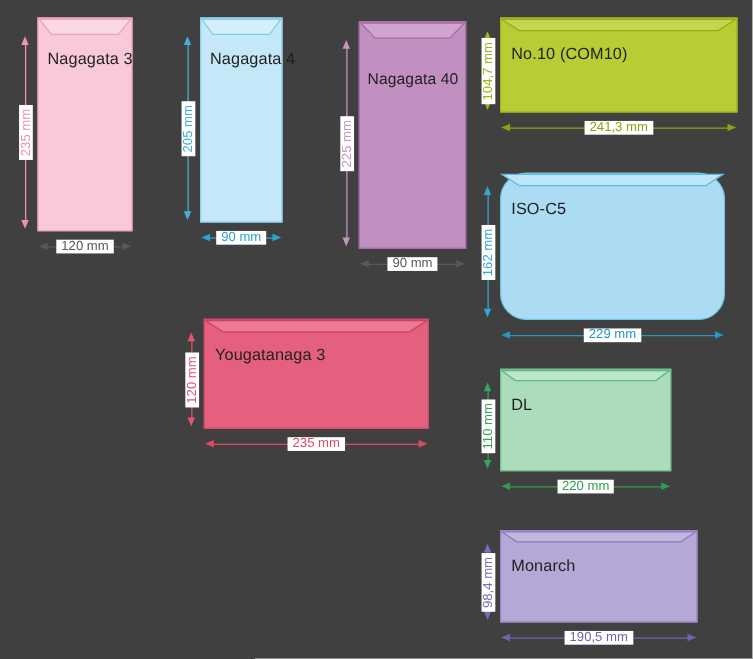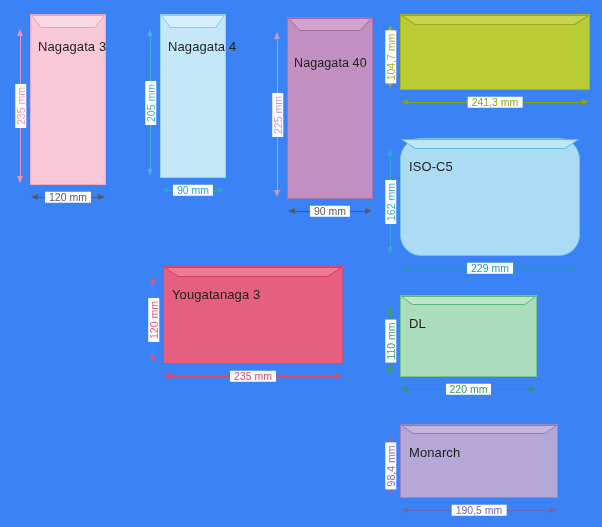--- a/index.html
+++ b/index.html
@@ -2,21 +2,21 @@
 <html><head>
 <meta charset="utf-8">
 <style>
   * { margin:0; padding:0; box-sizing:border-box; }
   html,body { background:#fff; }
   body { font-family:"Liberation Sans", sans-serif; }
 
   .canvas{
     position:relative;
     width:602px; height:527px;
-    background:#3b82f6;
+    background:#404040;
     overflow:hidden;
   }
 
   
   .env{
     position:absolute;
     background:var(--body);
     border:1px solid var(--edge);
   }
   .flap{
@@ -150,20 +150,21 @@
       <span class="ah ah-left"></span>
       <span class="ah ah-right"></span>
       <span class="htext">90 mm</span>
     </div>
   </div>
 
   <div class="env landscape" style="left: 400px; top: 14px; width: 190px; height: 76px; --body: #b9cc34; --flap-fill: #c6d551; --flap-stroke: #99ac14; --edge: #a4b51c; --vdim: #9eb317; --hdim: #8da20f;">
     <svg class="flap" height="10" viewBox="0 0 190 10" preserveAspectRatio="none">
       <polygon points="0.5,0.5 189.5,0.5 175.5,9.5 14.5,9.5" style="fill:var(--flap-fill); stroke:var(--flap-stroke);" vector-effect="non-scaling-stroke"></polygon>
     </svg>
+    <div class="env-label">No.10 (COM10)</div>
     <div class="vdim">
       <span class="vline"></span>
       <span class="ah ah-up"></span>
       <span class="ah ah-down"></span>
       <span class="vtext">104,7 mm</span>
     </div>
     <div class="hdim">
       <span class="hline"></span>
       <span class="ah ah-left"></span>
       <span class="ah ah-right"></span>
@@ -221,21 +222,21 @@
       <span class="vtext">98,4 mm</span>
     </div>
     <div class="hdim">
       <span class="hline"></span>
       <span class="ah ah-left"></span>
       <span class="ah ah-right"></span>
       <span class="htext">190,5 mm</span>
     </div>
   </div>
 
-  <div class="env landscape" style="left: 163px; top: 266px; width: 180px; height: 98px; --body: #e5607e; --flap-fill: #eb7a92; --flap-stroke: #d23f63; --edge: #d64a6b; --vdim: #e4536f; --hdim: #df4867;">
+  <div class="env landscape" style="left: 163px; top: 255px; width: 180px; height: 88px; --body: #e5607e; --flap-fill: #eb7a92; --flap-stroke: #d23f63; --edge: #d64a6b; --vdim: #e4536f; --hdim: #df4867;">
     <svg class="flap" height="10" viewBox="0 0 180 10" preserveAspectRatio="none">
       <polygon points="0.5,0.5 179.5,0.5 165.5,9.5 14.5,9.5" style="fill:var(--flap-fill); stroke:var(--flap-stroke);" vector-effect="non-scaling-stroke"></polygon>
     </svg>
     <div class="env-label">Yougatanaga 3</div>
     <div class="vdim">
       <span class="vline"></span>
       <span class="ah ah-up"></span>
       <span class="ah ah-down"></span>
       <span class="vtext">120 mm</span>
     </div>

